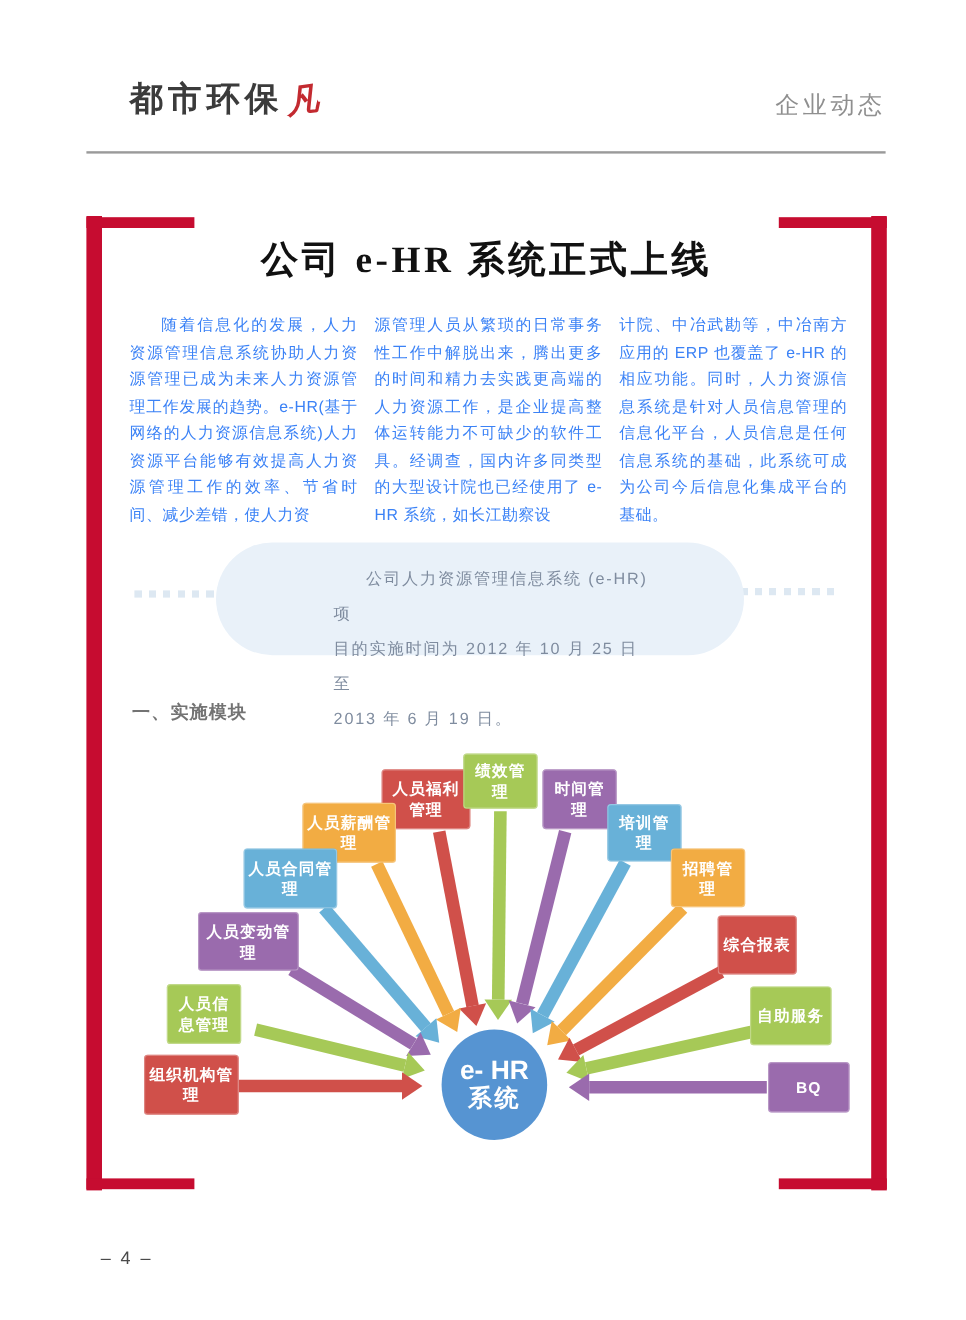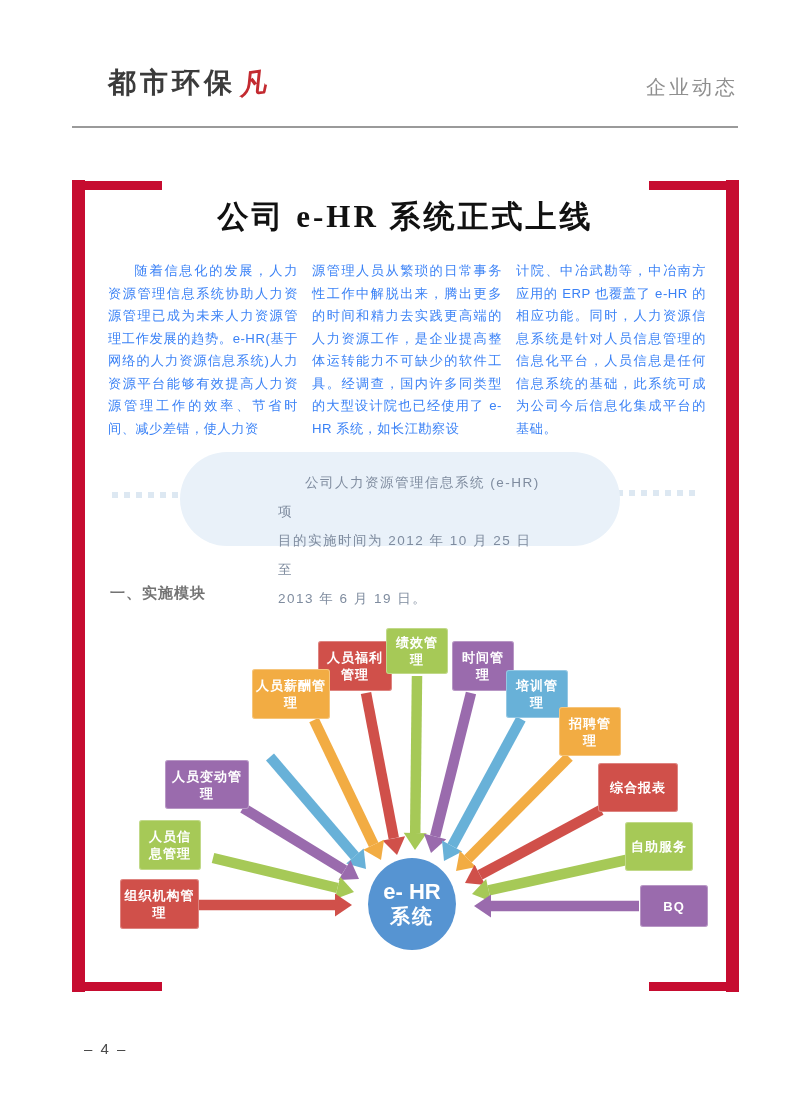--- a/index.html
+++ b/index.html
@@ -143,27 +143,30 @@
     </div>
     <div class="module" style="left: 352px; top: 23px; width: 62px; height: 50px; background: rgb(154, 107, 173);">
       <span>时间管理</span>
     </div>
     <div class="module" style="left: 152px; top: 51px; width: 78px; height: 50px; background: rgb(242, 172, 67);">
       <span>人员薪酬管理</span>
     </div>
     <div class="module" style="left: 406px; top: 52px; width: 62px; height: 48px; background: rgb(104, 177, 216);">
       <span>培训管理</span>
     </div>
+    <div class="module" style="left: 103px; top: 89px; width: 78px; height: 50px; background: rgb(104, 177, 216);">
+      <span>人员合同管理</span>
+    </div>
     <div class="module" style="left: 459px; top: 89px; width: 62px; height: 49px; background: rgb(242, 172, 67);">
       <span>招聘管理</span>
     </div>
     <div class="module" style="left: 65px; top: 142px; width: 84px; height: 49px; background: rgb(154, 107, 173);">
       <span>人员变动管理</span>
     </div>
-    <div class="module" style="left: 498px; top: 145px; width: 80px; height: 49px; background: rgb(208, 80, 74);">
+    <div class="module" style="left: 498px; top: 145px; width: 66px; height: 49px; background: rgb(208, 80, 74);">
       <span>综合报表</span>
     </div>
     <div class="module" style="left: 39px; top: 202px; width: 62px; height: 50px; background: rgb(166, 201, 87);">
       <span>人员信息管理</span>
     </div>
     <div class="module" style="left: 525px; top: 204px; width: 68px; height: 49px; background: rgb(166, 201, 87);">
       <span>自助服务</span>
     </div>
     <div class="module" style="left: 20px; top: 261px; width: 79px; height: 50px; background: rgb(208, 80, 74);">
       <span>组织机构管理</span>

